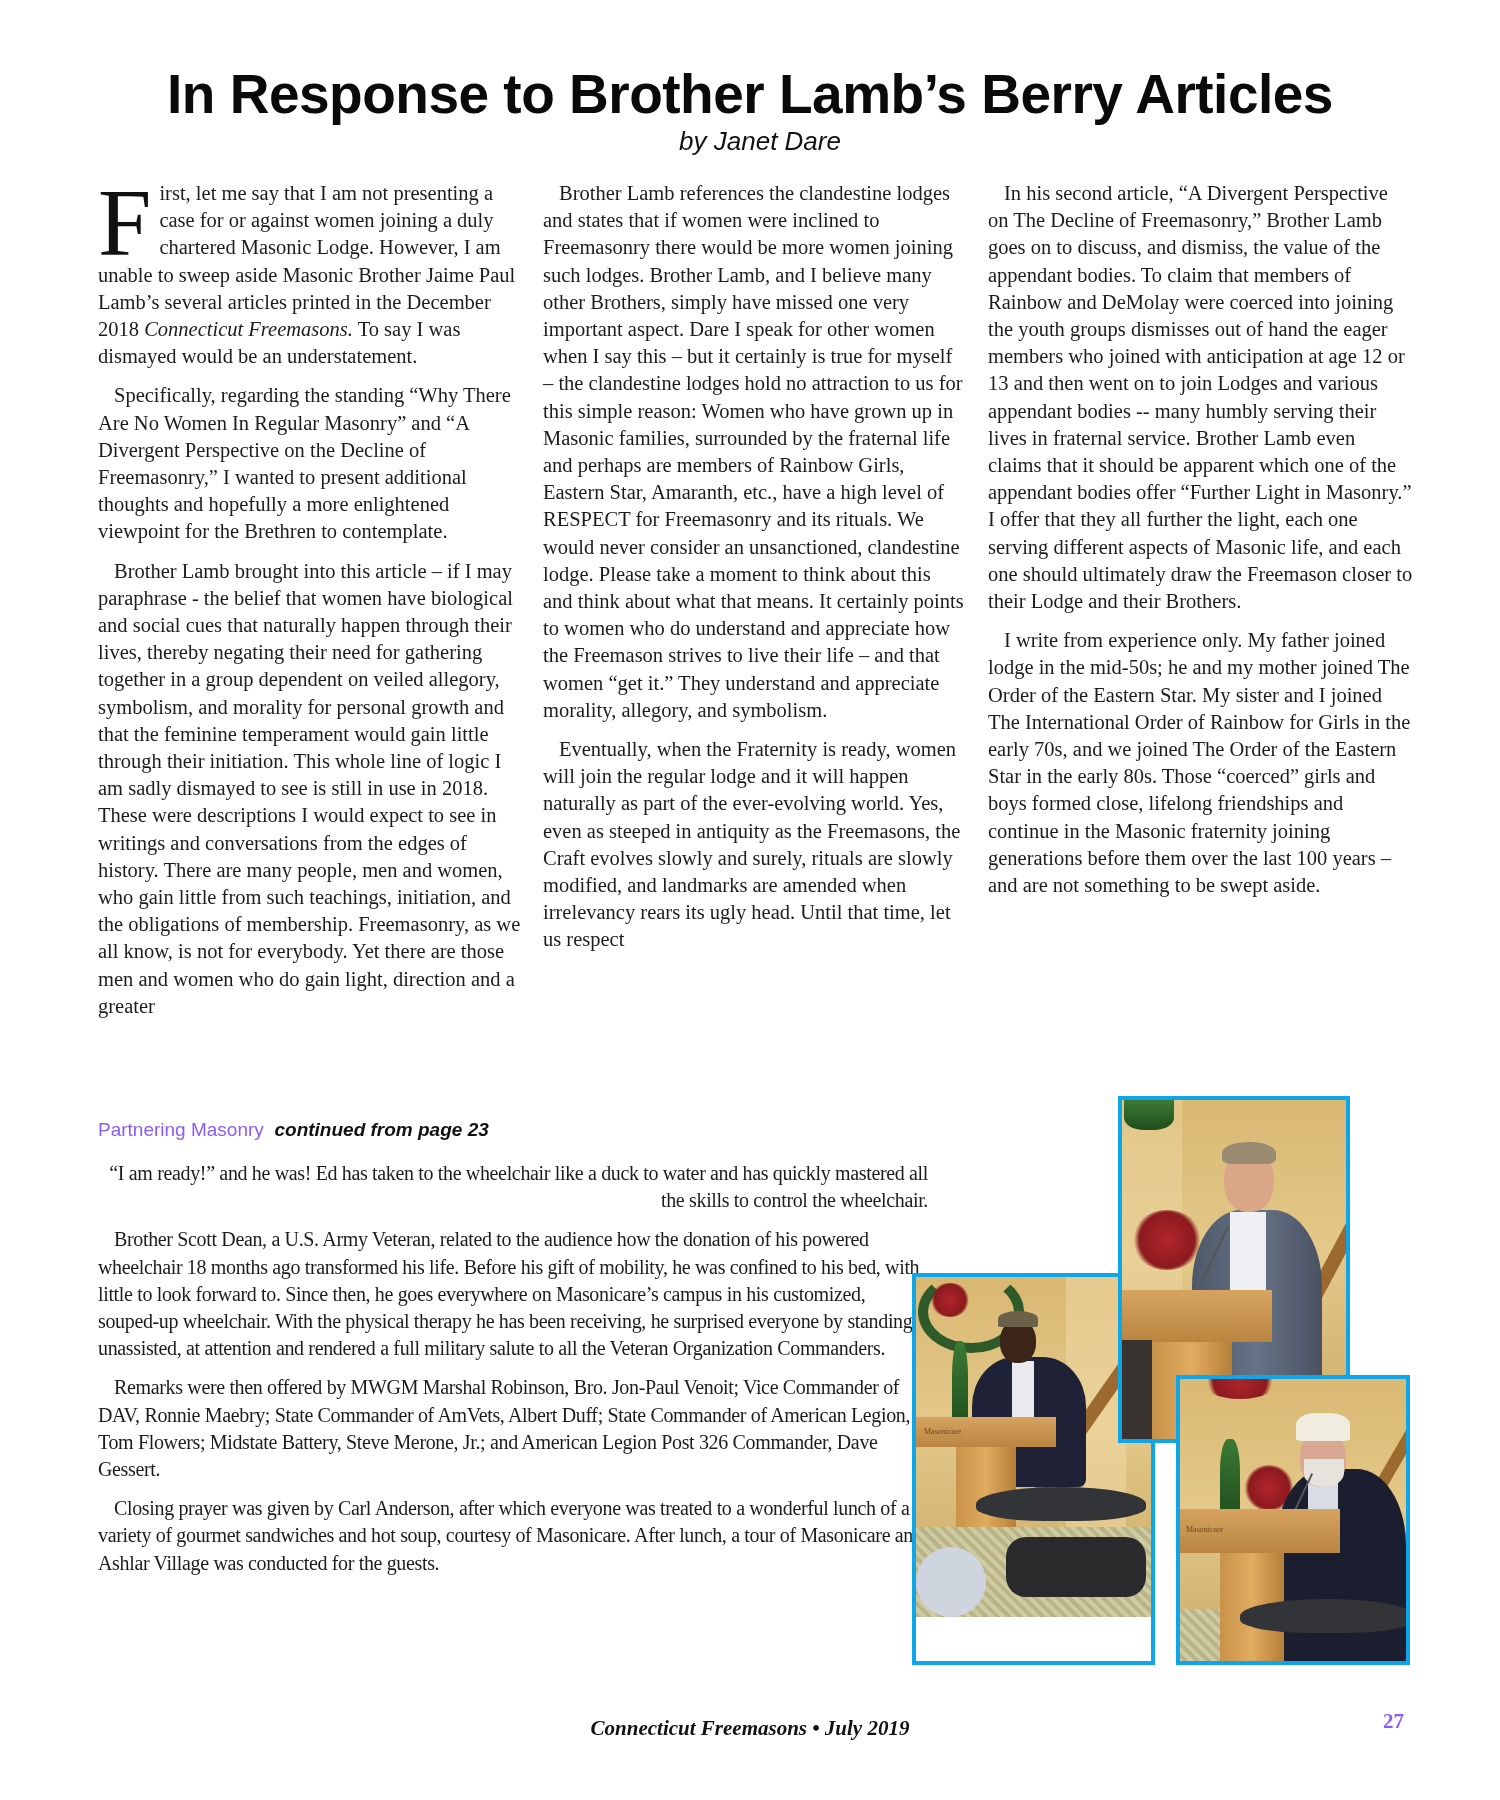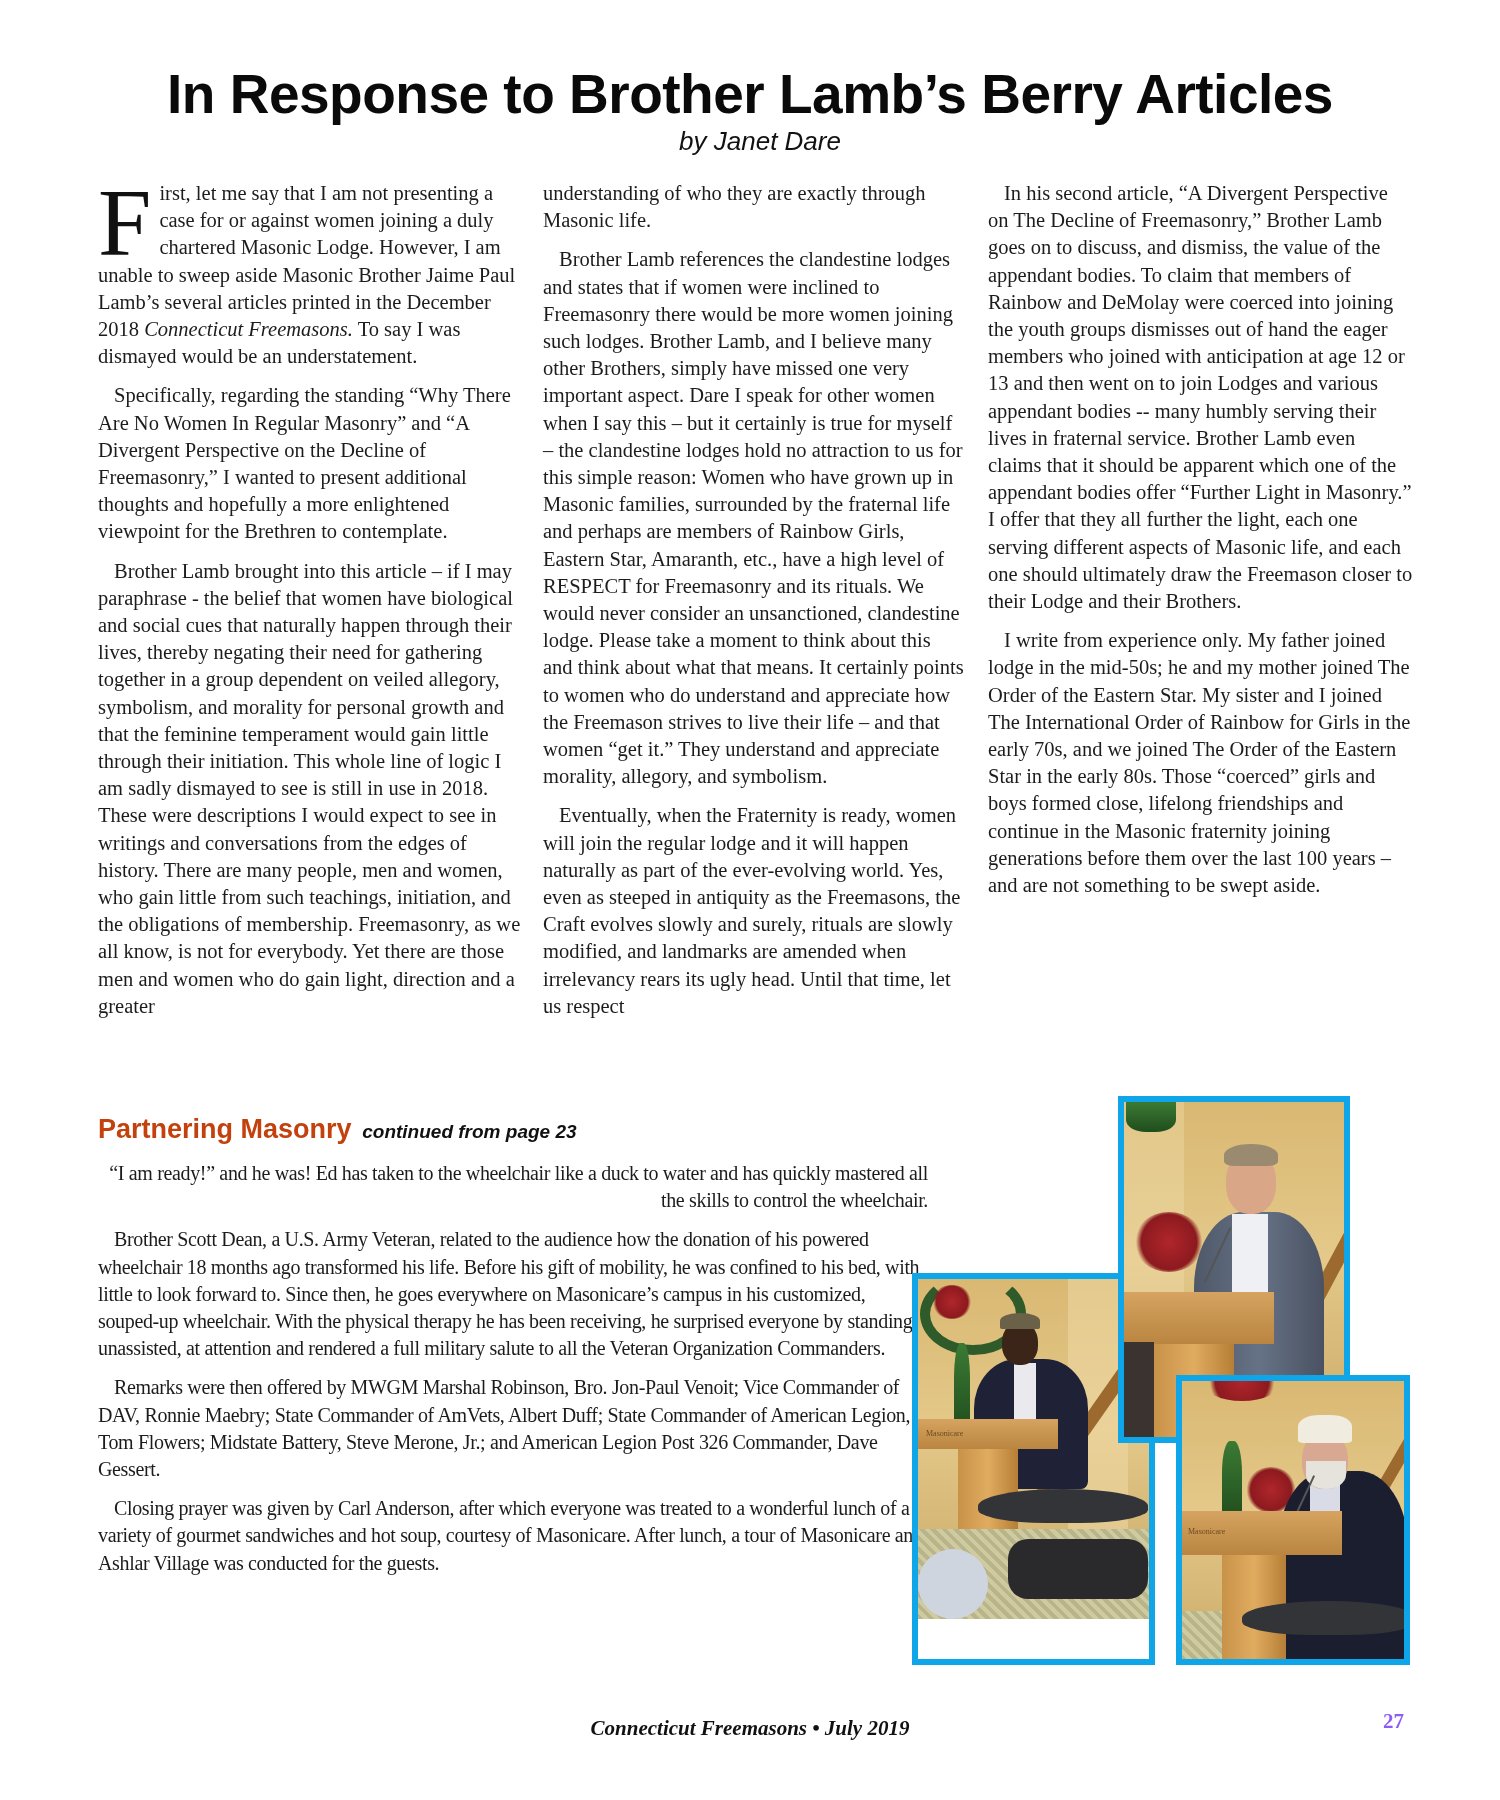--- a/index.html
+++ b/index.html
@@ -25,31 +25,31 @@
   #col2 { left: 543px; width: 422px; }
   #col3 { left: 988px; width: 425px; }
   .dropcap {
     float: left; font-family: "Liberation Serif", serif; font-size: 96px; line-height: 74px;
     margin: 6px 8px 0 0; padding: 0; color: #111;
   }
   .section-heading {
     position: absolute; left: 98px; top: 1114px;
     font-family: "Liberation Sans", sans-serif; margin: 0; white-space: nowrap;
   }
-  .section-heading .main { font-weight: bold; font-size: 27px; color: #c2410c; }
+  .section-heading .main { font-weight: normal; font-size: 19px; color: #8b5cf6; }
   .section-heading .cont { font-style: italic; font-size: 19px; color: #111; margin-left: 4px; }
   .partner-body {
     position: absolute; left: 98px; top: 1160px; width: 830px;
     font-family: "Liberation Serif", serif; font-size: 20px; line-height: 27.2px; color: #1c1c1c;
     letter-spacing: -0.35px;
   }
   .partner-body p { margin: 0 0 12px 0; text-indent: 16px; }
   .partner-body p.noindent { text-indent: 0; text-align: right; }
   .photo {
-    position: absolute; border: 6px solid #0ea5e9; box-sizing: border-box; overflow: hidden; background: #fff;
+    position: absolute; border: 4px solid #0ea5e9; box-sizing: border-box; overflow: hidden; background: #fff;
   }
   .photo .scene { position: absolute; left: 0; top: 0; right: 0; }
   #photoB { left: 912px; top: 1273px; width: 243px; height: 392px; z-index: 1; }
   #photoA { left: 1118px; top: 1096px; width: 232px; height: 347px; z-index: 2; }
   #photoC { left: 1176px; top: 1375px; width: 234px; height: 290px; z-index: 3; }
   .footer {
     position: absolute; left: 0; width: 1500px; top: 1716px; text-align: center;
     font-family: "Liberation Serif", serif; font-style: italic; font-weight: bold; font-size: 21px; color: #111;
   }
   .pagenum {
@@ -81,21 +81,20 @@
 <h1 class="title">In Response to Brother Lamb’s Berry Articles</h1>
 <div class="byline">by Janet Dare</div>
 
 <div class="col" id="col1">
   <p class="noindent"><span class="dropcap">F</span><span>irst, let me say that I am not presenting a case for or against women joining a duly chartered Masonic Lodge. However, I am unable to sweep aside Masonic Brother Jaime Paul Lamb’s several articles printed in the December 2018 </span><i>Connecticut Freemasons.</i><span> To say I was dismayed would be an understatement.</span></p>
   <p>Specifically, regarding the standing “Why There Are No Women In Regular Masonry” and “A Divergent Perspective on the Decline of Freemasonry,” I wanted to present additional thoughts and hopefully a more enlightened viewpoint for the Brethren to contemplate.</p>
   <p>Brother Lamb brought into this article – if I may paraphrase - the belief that women have biological and social cues that naturally happen through their lives, thereby negating their need for gathering together in a group dependent on veiled allegory, symbolism, and morality for personal growth and that the feminine temperament would gain little through their initiation. This whole line of logic I am sadly dismayed to see is still in use in 2018. These were descriptions I would expect to see in writings and conversations from the edges of history. There are many people, men and women, who gain little from such teachings, initiation, and the obligations of membership. Freemasonry, as we all know, is not for everybody. Yet there are those men and women who do gain light, direction and a greater</p>
 </div>
 
 <div class="col" id="col2">
-  <p class="noindent">understanding of who they are exactly through Masonic life.</p>
   <p>Brother Lamb references the clandestine lodges and states that if women were inclined to Freemasonry there would be more women joining such lodges. Brother Lamb, and I believe many other Brothers, simply have missed one very important aspect. Dare I speak for other women when I say this – but it certainly is true for myself – the clandestine lodges hold no attraction to us for this simple reason: Women who have grown up in Masonic families, surrounded by the fraternal life and perhaps are members of Rainbow Girls, Eastern Star, Amaranth, etc., have a high level of RESPECT for Freemasonry and its rituals. We would never consider an unsanctioned, clandestine lodge. Please take a moment to think about this and think about what that means. It certainly points to women who do understand and appreciate how the Freemason strives to live their life – and that women “get it.” They understand and appreciate morality, allegory, and symbolism.</p>
   <p>Eventually, when the Fraternity is ready, women will join the regular lodge and it will happen naturally as part of the ever-evolving world. Yes, even as steeped in antiquity as the Freemasons, the Craft evolves slowly and surely, rituals are slowly modified, and landmarks are amended when irrelevancy rears its ugly head. Until that time, let us respect</p>
 </div>
 
 <div class="col" id="col3">
   <p>In his second article, “A Divergent Perspective on The Decline of Freemasonry,” Brother Lamb goes on to discuss, and dismiss, the value of the appendant bodies. To claim that members of Rainbow and DeMolay were coerced into joining the youth groups dismisses out of hand the eager members who joined with anticipation at age 12 or 13 and then went on to join Lodges and various appendant bodies -- many humbly serving their lives in fraternal service. Brother Lamb even claims that it should be apparent which one of the appendant bodies offer “Further Light in Masonry.” I offer that they all further the light, each one serving different aspects of Masonic life, and each one should ultimately draw the Freemason closer to their Lodge and their Brothers.</p>
   <p>I write from experience only. My father joined lodge in the mid-50s; he and my mother joined The Order of the Eastern Star. My sister and I joined The International Order of Rainbow for Girls in the early 70s, and we joined The Order of the Eastern Star in the early 80s. Those “coerced” girls and boys formed close, lifelong friendships and continue in the Masonic fraternity joining generations before them over the last 100 years – and are not something to be swept aside.</p>
 </div>
 
 <h2 class="section-heading">

